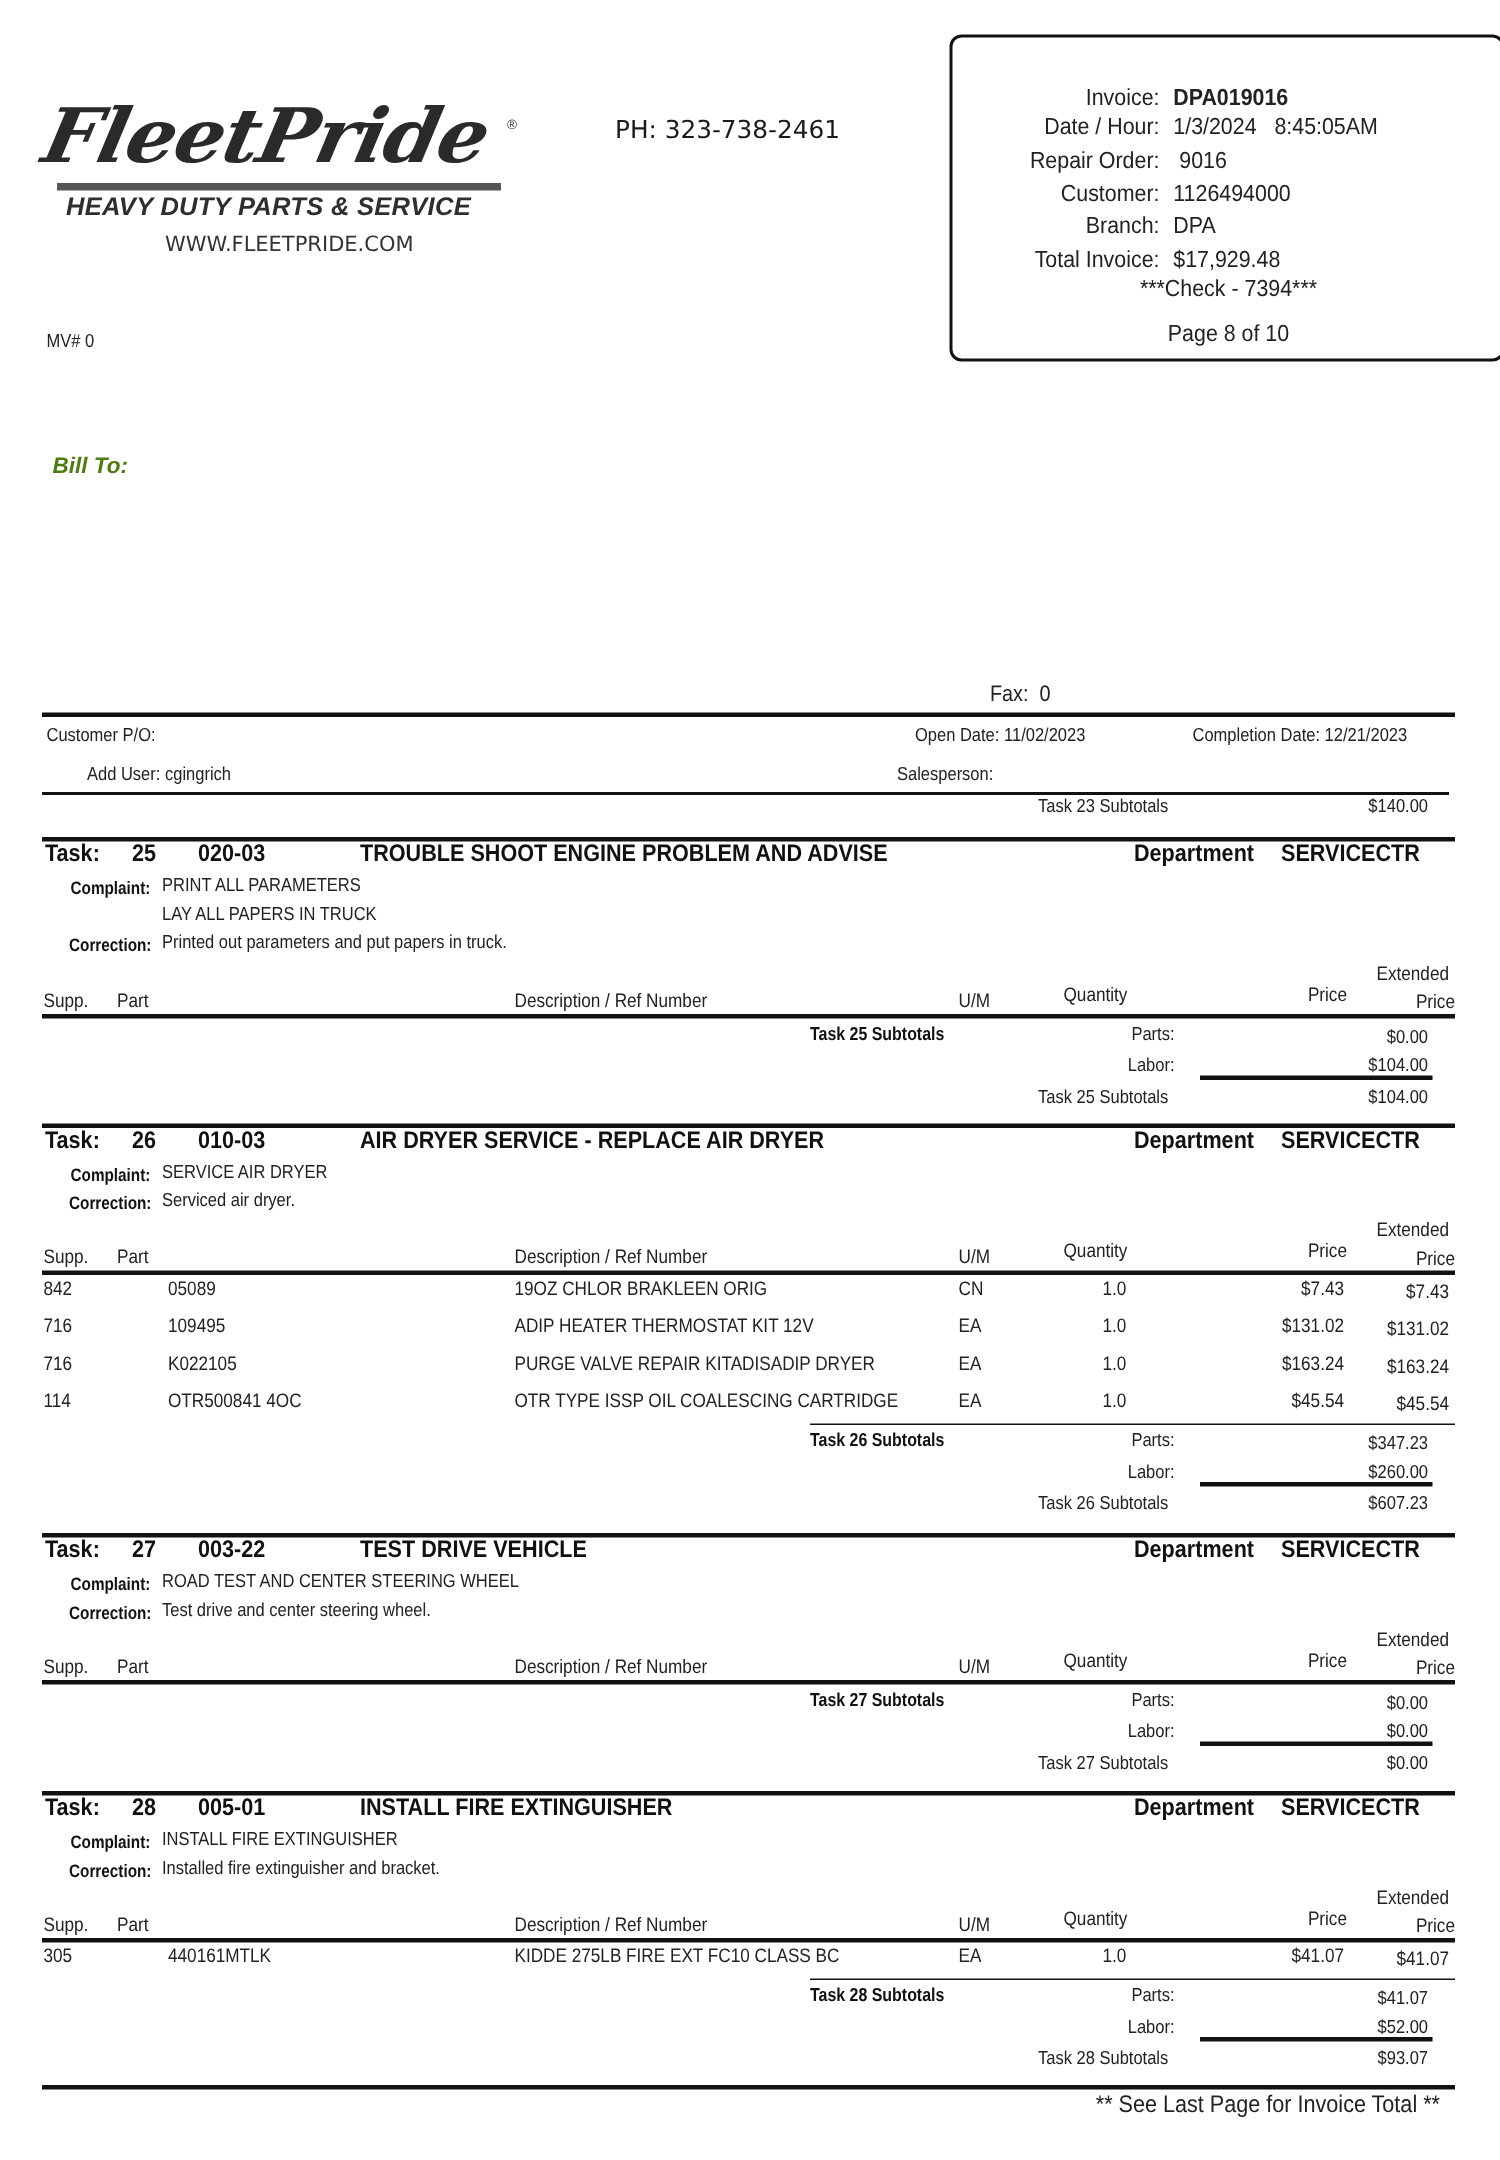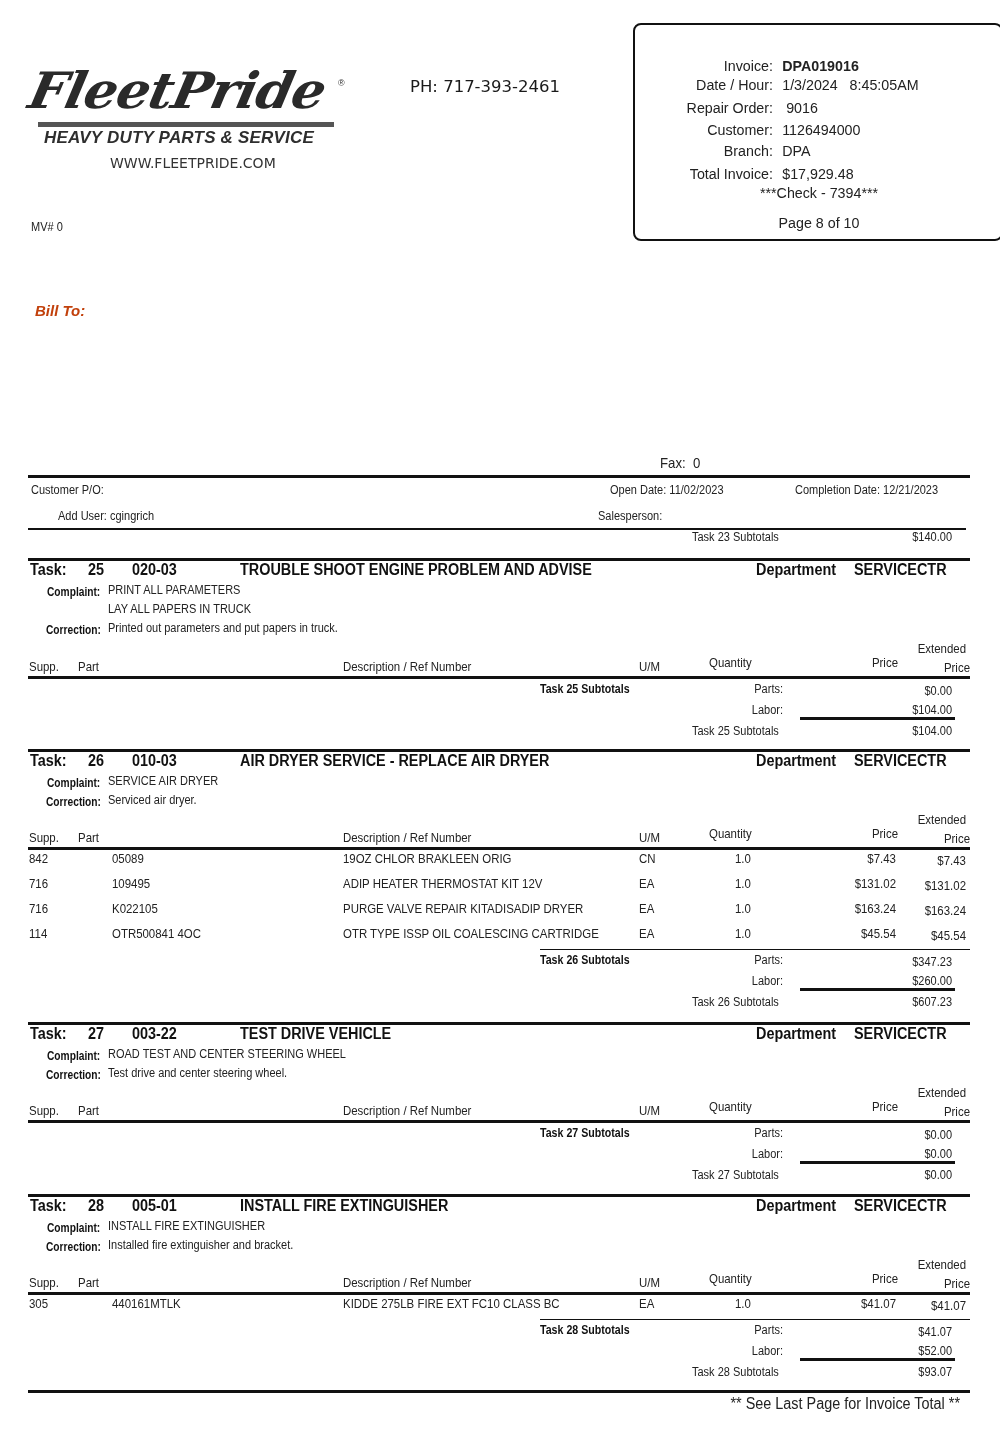--- a/index.html
+++ b/index.html
@@ -19,21 +19,21 @@
   .addr { left: 360px; top: 75px; width: 250px; text-align: center; font-family: "DejaVu Sans", sans-serif; font-size: 16.5px; line-height: 23.5px; color: #1a1a1a; }
 
   
   .inv-box { left: 633px; top: 23px; width: 370px; height: 218px; border: 2.5px solid #111; border-radius: 8px; }
   .inv-row { position: absolute; left: 0; width: 338px; font-size: 15.5px; line-height: 20px; white-space: nowrap; transform: scaleX(0.92); transform-origin: left center;}
   .inv-label { position: absolute; right: 188px; text-align: right; color: #222; }
   .inv-val { position: absolute; left: 160px; color: #222; }
   .inv-center { position: absolute; left: 0; width: 360px; text-align: center; color: #222; }
 
   .mv { left: 31px; top: 220px; font-size: 14px; color: #222; }
-  .billto { left: 35px; top: 302px; font-size: 15px; font-weight: bold; font-style: italic; color: #c2410c; }
+  .billto { left: 35px; top: 302px; font-size: 15px; font-weight: bold; font-style: italic; color: #4d7c0f; }
   .fax { left: 660px; top: 454px; font-size: 15px; color: #222; }
 
   .rule { position: absolute; left: 28px; width: 942px; background: #111; }
   .thin { position: absolute; background: #111; }
 
   .sm { font-size: 12.5px; color: #222; white-space: nowrap; transform: scaleX(0.88); transform-origin: left center; }
   .smr { font-size: 12.5px; color: #222; white-space: nowrap; text-align: right; transform: scaleX(0.88); transform-origin: right center; }
 
   .task-h { font-size: 16px; font-weight: bold; color: #111; white-space: nowrap; transform: scaleX(0.9); transform-origin: left center; }
   .lbl-b { font-size: 12px; font-weight: bold; color: #111; white-space: nowrap; transform: scaleX(0.85); transform-origin: left center; }
@@ -48,21 +48,21 @@
 
 <div class="abs logo-wrap">
   <div class="logo-main">FleetPride</div>
   <div class="logo-reg">®</div>
   <div class="logo-bar"></div>
   <div class="logo-tag">HEAVY DUTY PARTS &amp; SERVICE</div>
   <div class="logo-url">WWW.FLEETPRIDE.COM</div>
 </div>
 
 <div class="abs addr">
-  <div>PH: 717-393-2461</div>
+  <div>PH: 323-738-2461</div>
 </div>
 
 <div class="abs inv-box">
   <div class="inv-row" style="top:31px;">
       <span class="inv-label">Invoice:</span>
       <span class="inv-val" style="font-weight:bold;">DPA019016</span>
     </div>
   <div class="inv-row" style="top:50px;">
       <span class="inv-label">Date / Hour:</span>
       <span class="inv-val" style="white-space:pre;">1/3/2024   8:45:05AM</span>

